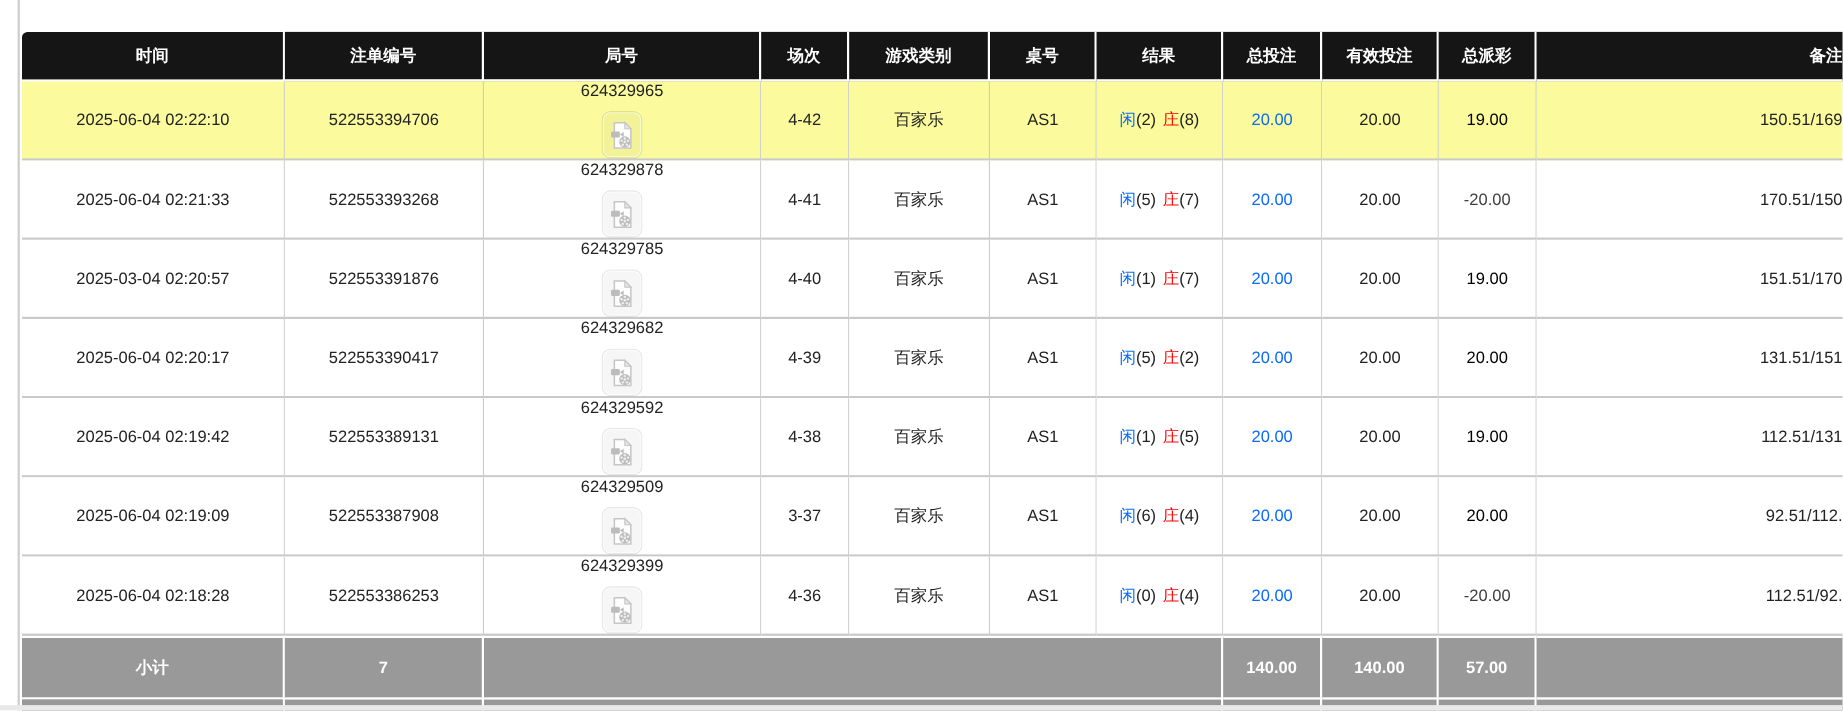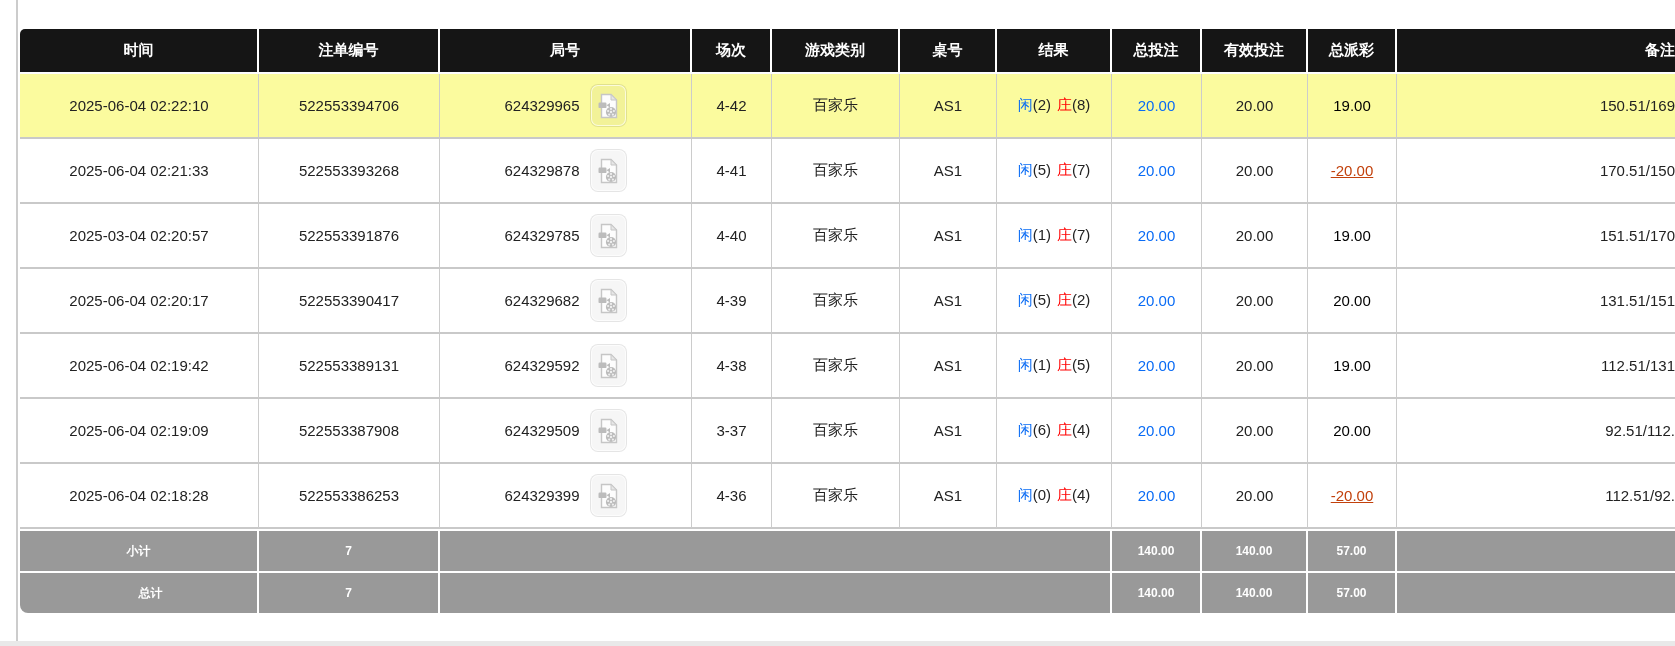--- a/index.html
+++ b/index.html
@@ -29,38 +29,38 @@
     font-size:15px;color:#222222;text-align:center;height:65px;
     background:#ffffff;border-right:1px solid #cccccc;border-bottom:2px solid #c9c9c9;
     padding:0;box-sizing:border-box;vertical-align:middle;
   }
   td.last{border-right:none;}
   tr.highlight td{background:#fbfb9e;}
   td.remark{text-align:right;padding-right:22px;}
 
   .amount-link{color:#0a6cf5;cursor:pointer;text-decoration:none;}
   .payout{color:#000000;}
-  .payout.neg{color:#c2410c;text-decoration:underline;}
+  .payout.neg{color:#404040;}
   .player{color:#0a6cf5;}
   .banker{color:#ff0000;margin-left:6px;}
   .score{color:#222222;}
 
-  .round-wrap{display:flex;align-items:center;justify-content:center;gap:10px;}
+  .round-wrap{display:flex;align-items:center;justify-content:center;gap:10px;flex-direction:column;}
   .video-btn{
     display:inline-flex;align-items:center;justify-content:center;
     width:35px;height:41px;border-radius:8px;
     background:rgba(0,0,0,0.035);
     border:1px solid rgba(0,0,0,0.07);
     box-shadow:inset 0 0 0 1px rgba(255,255,255,0.65);
     cursor:pointer;
   }
 
   tr.sum td{
-    background:#999999;color:#ffffff;font-weight:bold;font-size:12px;
-    height:42px;border-right:2px solid #ffffff;border-top:2px solid #ffffff;border-bottom:none;
+    background:#999999;color:#ffffff;font-weight:bold;font-size:15px;
+    height:56px;border-right:2px solid #ffffff;border-top:2px solid #ffffff;border-bottom:none;
   }
   tr.sum td.last{border-right:none;}
   tr.sum-total td.sum-label{border-radius:0 0 0 8px;padding-left:24px;}
 </style>
 </head>
 <body>
 
 <div class="page-left-line"></div>
 
 <table class="records">

